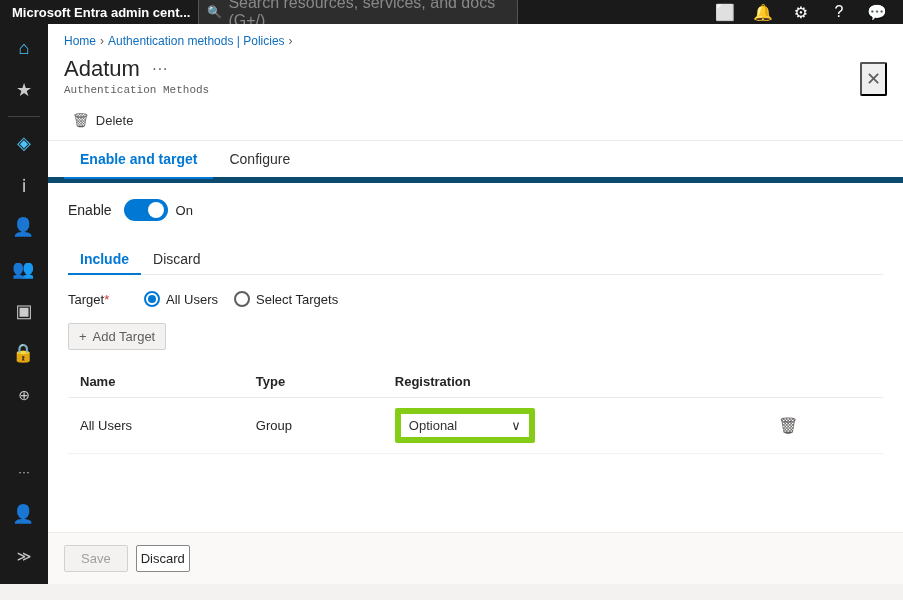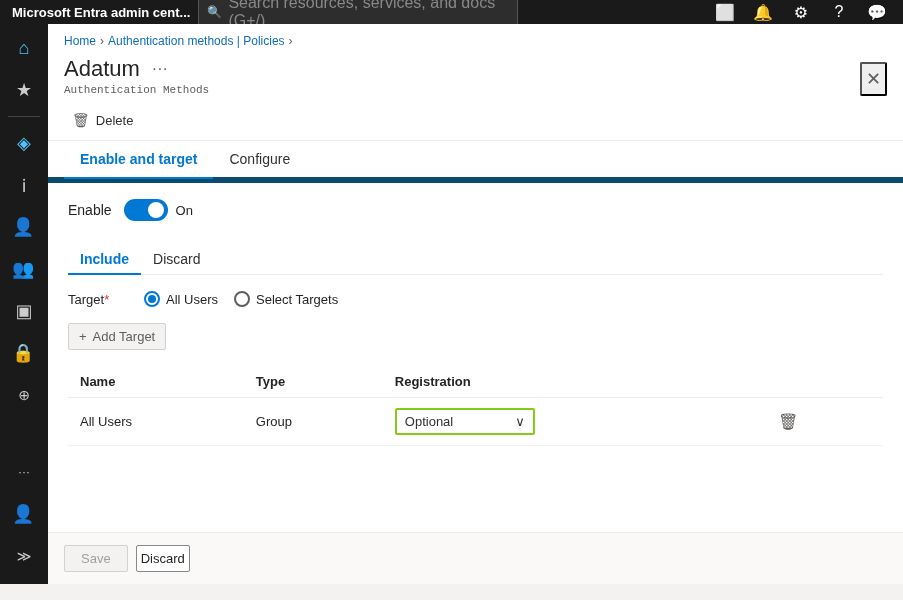--- a/index.html
+++ b/index.html
@@ -349,21 +349,21 @@
       padding: 10px 12px;
       font-size: 13px;
       color: #252525;
       border-bottom: 1px solid #f3f2f1;
     }
 
     
     .reg-dropdown {
       display: flex;
       align-items: center;
-      border: 2px solid #84cc16;
+      border: 6px solid #84cc16;
       border-radius: 2px;
       padding: 4px 8px;
       background: #fff;
       width: 140px;
       justify-content: space-between;
       cursor: pointer;
       font-size: 13px;
       color: #323130;
     }
 

